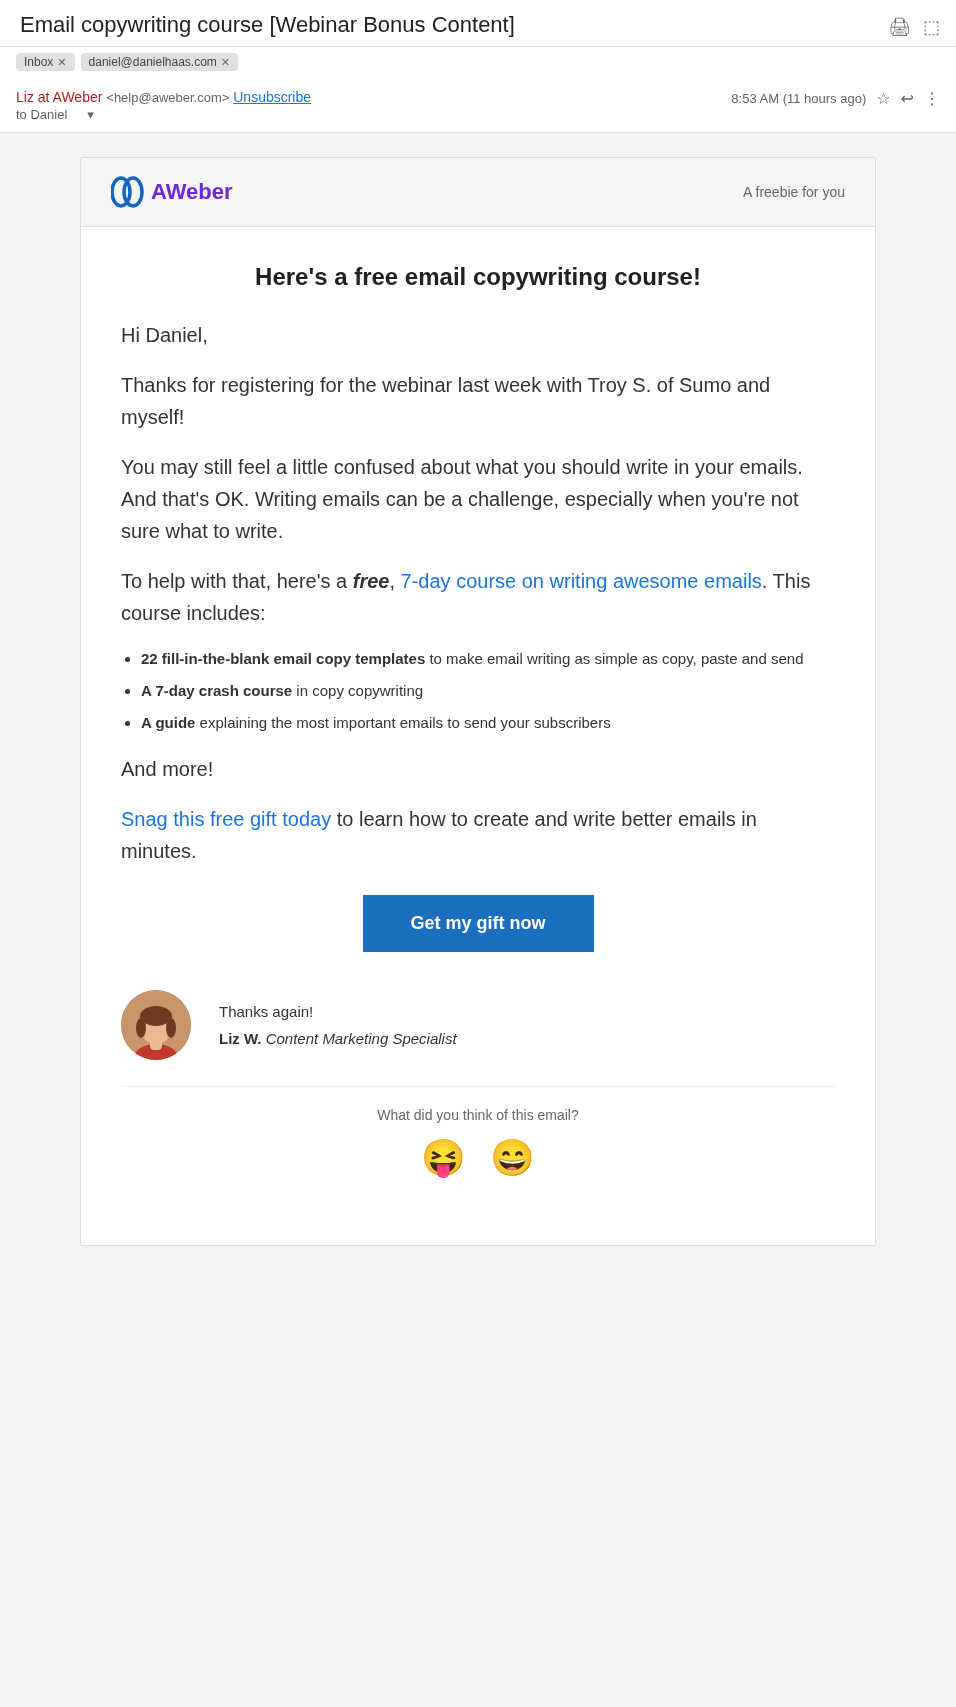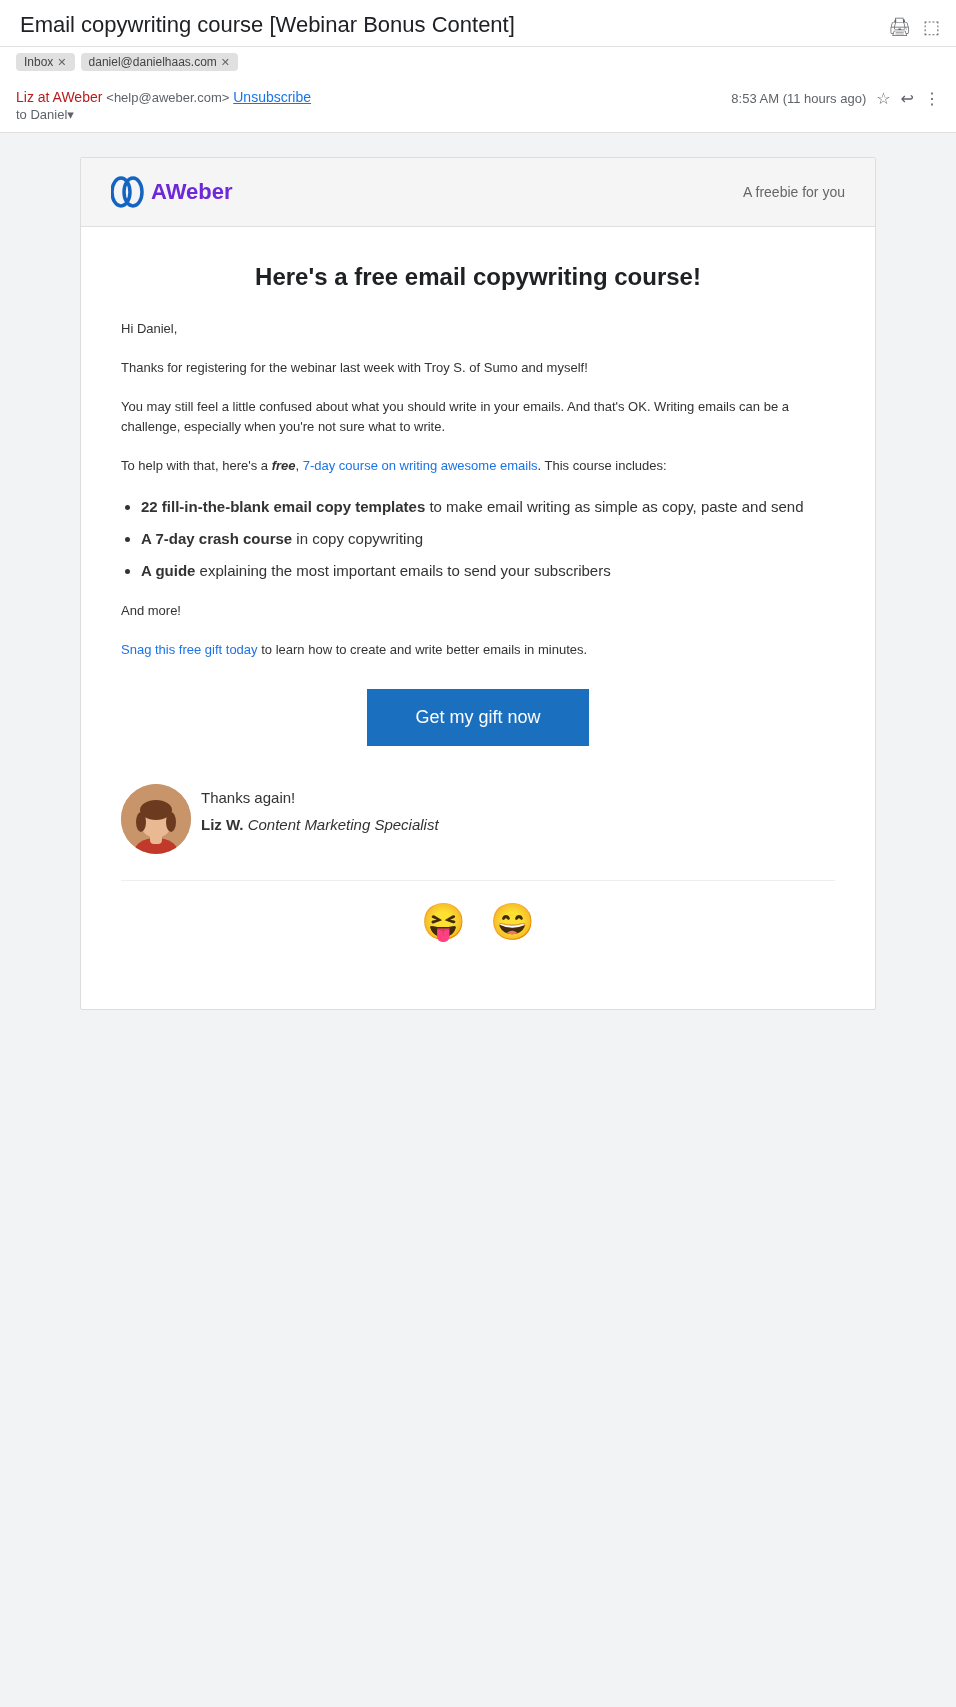--- a/index.html
+++ b/index.html
@@ -88,21 +88,21 @@
     .unsubscribe-link {
       color: #1a73e8;
       text-decoration: underline;
       cursor: pointer;
     }
     .sender-to {
       font-size: 13px;
       color: #5f6368;
       display: flex;
       align-items: center;
-      gap: 0;
+      gap: 20px;
       cursor: pointer;
     }
     .sender-meta-right {
       display: flex;
       align-items: center;
       gap: 10px;
       color: #5f6368;
       font-size: 13px;
     }
     .sender-meta-icons {
@@ -156,21 +156,21 @@
       padding: 36px 40px;
     }
     .email-headline {
       font-size: 24px;
       font-weight: bold;
       color: #202124;
       text-align: center;
       margin-bottom: 28px;
     }
     .email-paragraph {
-      font-size: 13px;
+      font-size: 20px;
       color: #333;
       line-height: 1.6;
       margin-bottom: 18px;
     }
     .email-link {
       color: #1a73e8;
       text-decoration: none;
       cursor: pointer;
     }
     .email-bold {
@@ -196,28 +196,28 @@
       margin: 28px 0;
     }
     .cta-button {
       background: #1a6fbe;
       color: #fff;
       border: none;
       border-radius: 0;
       padding: 18px 48px;
       font-size: 18px;
       cursor: pointer;
-      font-weight: 400;
+      font-weight: 700;
     }
 
     
     .signature-row {
       display: flex;
-      align-items: flex-start;
-      gap: 10px;
+      align-items: center;
+      gap: 28px;
       margin-top: 10px;
       padding: 10px 0 16px 0;
     }
     .avatar {
       width: 70px;
       height: 70px;
       border-radius: 50%;
       overflow: hidden;
       flex-shrink: 0;
       background: #c0845a;
@@ -370,20 +370,21 @@
         <div class="signature-text">
           <div>Thanks again!</div>
           <div>
             <span class="email-bold">Liz W.</span>
             <span class="email-italic"> <span>Content Marketing Specialist</span></span>
           </div>
         </div>
       </div>
 
       <div class="feedback-section">
+        <div class="feedback-question">What did you think of this email?</div>
         <div class="emoji-row">
           <button class="emoji-btn" title="Did not like">
             <span>😝</span>
           </button>
           <button class="emoji-btn" title="Liked">
             <span>😄</span>
           </button>
         </div>
       </div>
 

